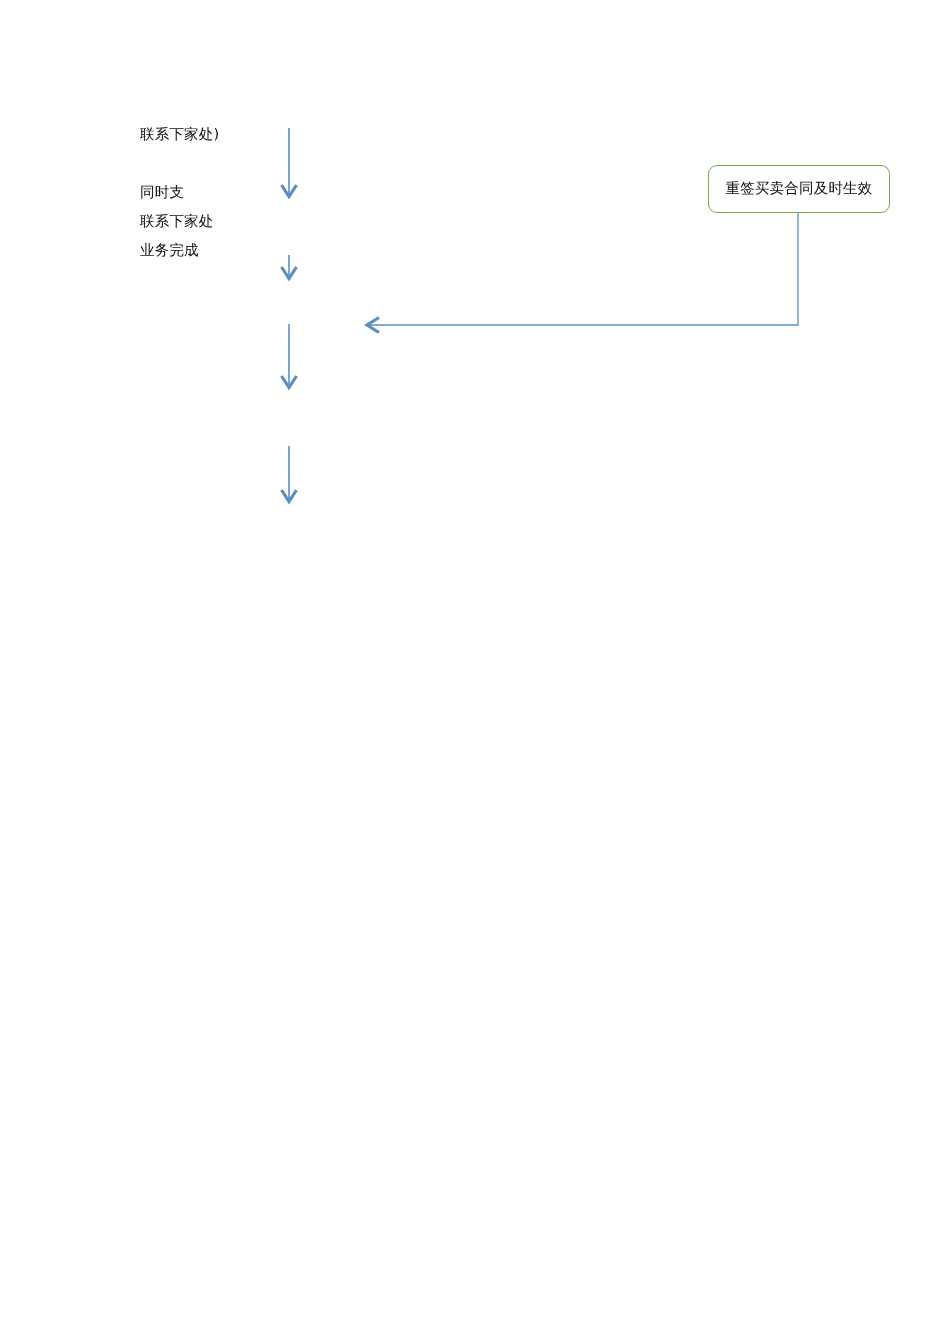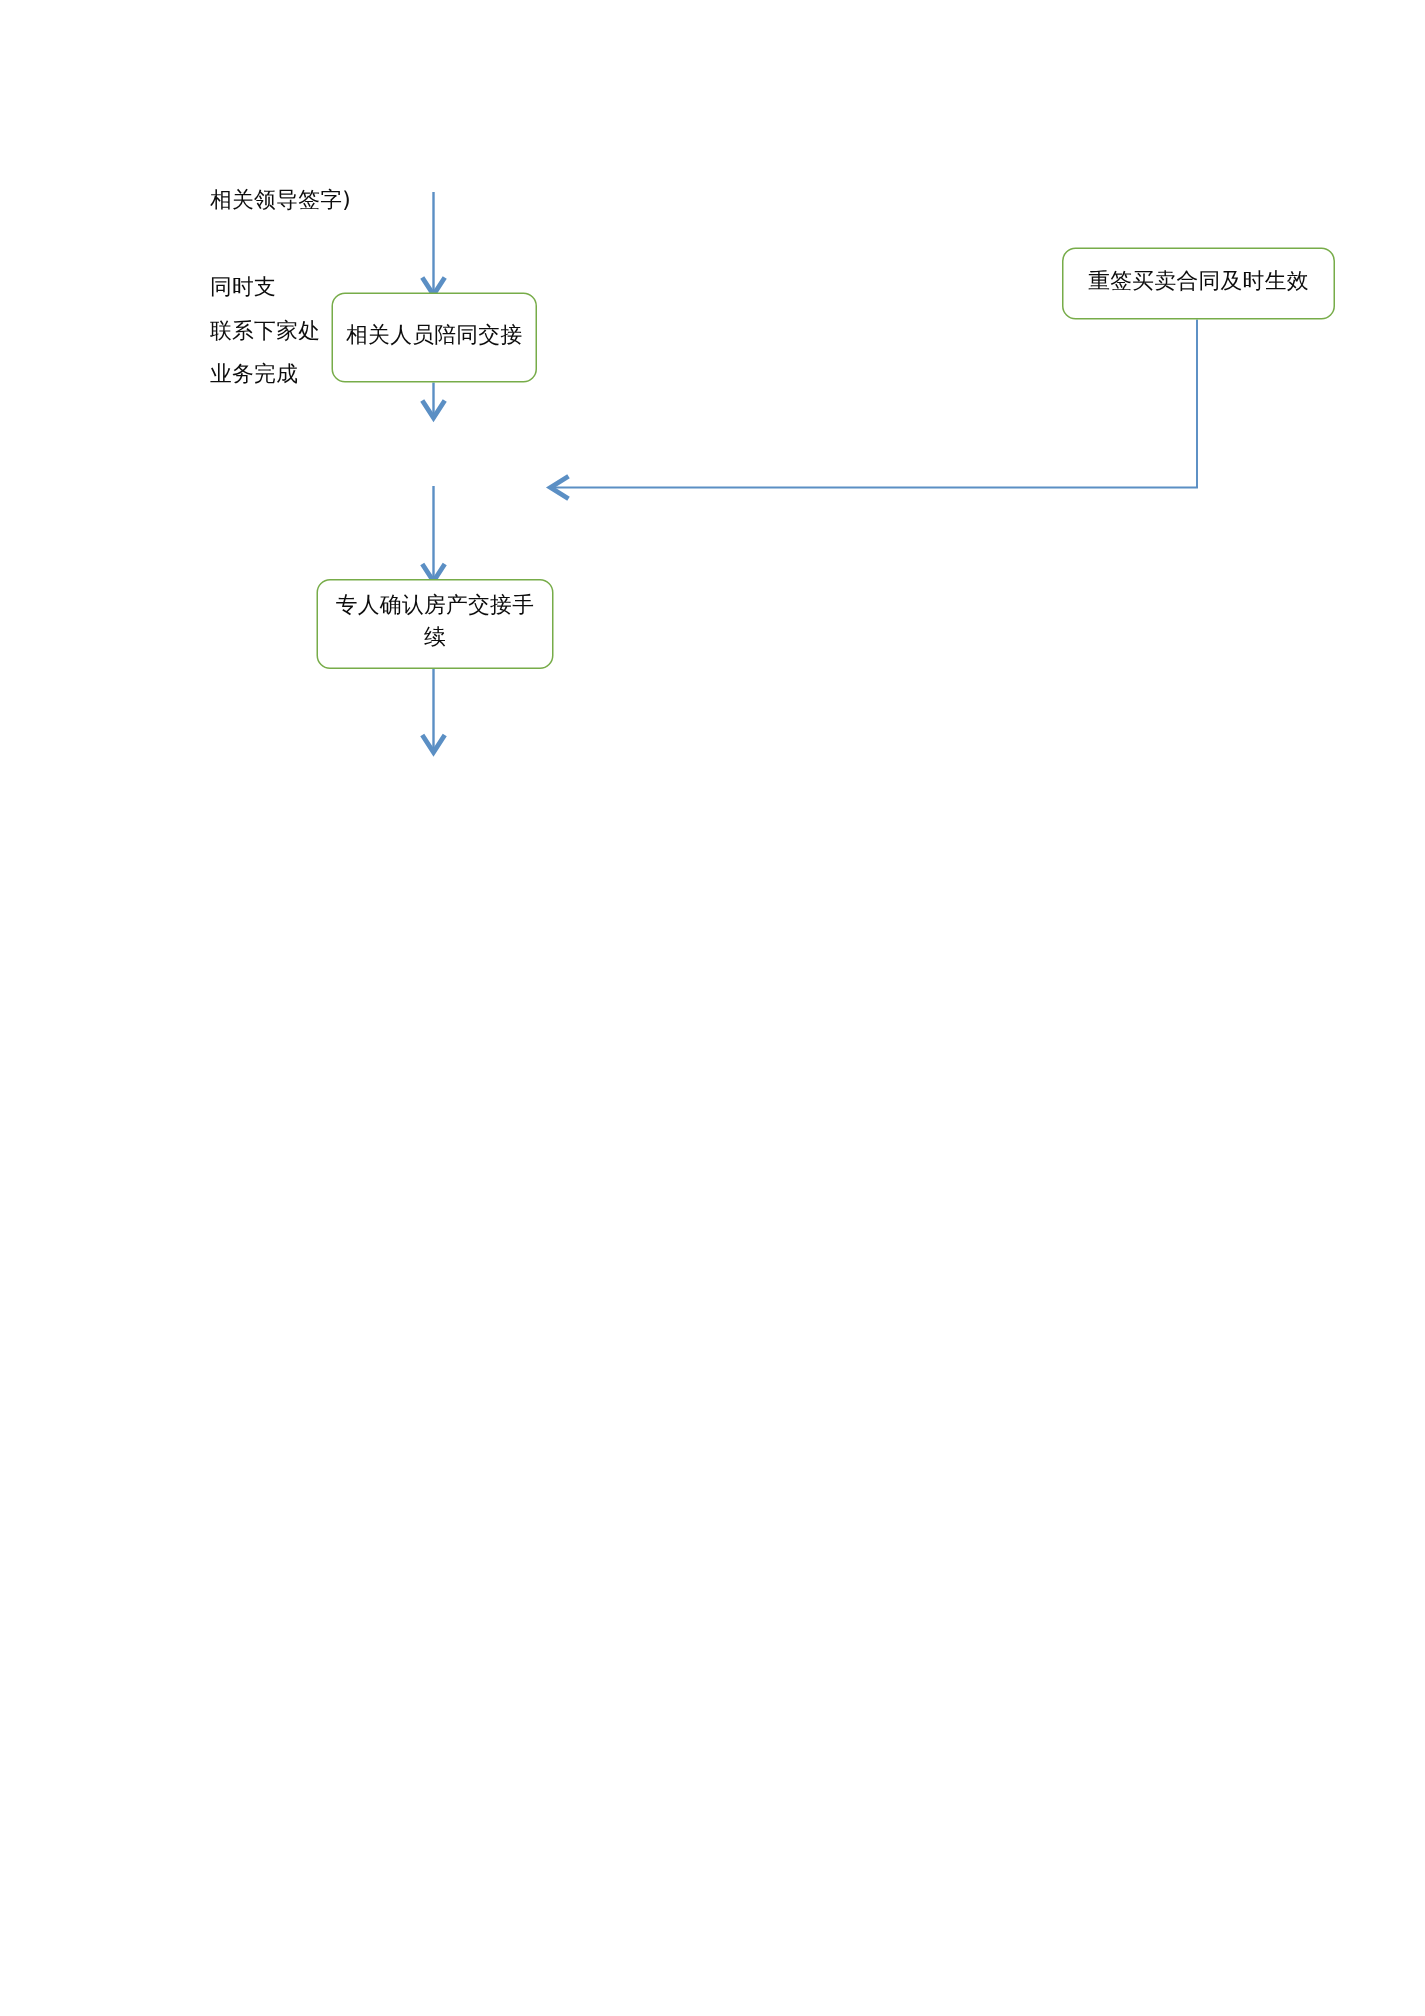--- a/index.html
+++ b/index.html
@@ -58,21 +58,21 @@
     letter-spacing: 0.2px;
   }
   .node-label { display: block; font-family: Liberation Mono, monospace; }
 </style>
 </head>
 <body>
 
 <div id="canvas">
 
   <div class="side-note" style="left:140px; top:120px;">
-    <span class="note-line">相关领导签字)</span>
+    <span class="note-line">联系下家处)</span>
     <span class="note-line" style="display:block; height:29px;"></span>
     <span class="note-line">同时支</span>
     <span class="note-line">联系下家处</span>
     <span class="note-line">业务完成</span>
   </div>
 
   <svg id="connectors" viewBox="0 0 950 1344" width="950" height="1344">
     <g fill="none" stroke="#5B8FC4" stroke-width="1.6">
       <line x1="289" y1="128" x2="289" y2="195"></line>
       <polyline points="281.5,185 289,196.5 296.5,185" stroke-width="3.2" stroke-linecap="butt" stroke-linejoin="miter"></polyline>
@@ -84,27 +84,21 @@
       <polyline points="281.5,376 289,387.5 296.5,376" stroke-width="3.2"></polyline>
 
       <line x1="289" y1="446" x2="289" y2="500"></line>
       <polyline points="281.5,490 289,501.5 296.5,490" stroke-width="3.2"></polyline>
 
       <polyline points="798,213 798,325 368,325" stroke-width="1.3"></polyline>
       <polyline points="379,317.5 367,325 379,332.5" stroke-width="3.2"></polyline>
     </g>
   </svg>
 
-  <div class="node" style="left:221px; top:195px; width:137px; height:60px;">
-    <span class="node-label">相关人员陪同交接</span>
-  </div>
 
 
-  <div class="node" style="left:211px; top:386px; width:158px; height:60px;">
-    <span class="node-label">专人确认房产交接手续</span>
-  </div>
 
 
   <div class="node" style="left:708px; top:165px; width:182px; height:48px;">
     <span class="node-label">重签买卖合同及时生效</span>
   </div>
 
 </div>
 
 </body></html>

